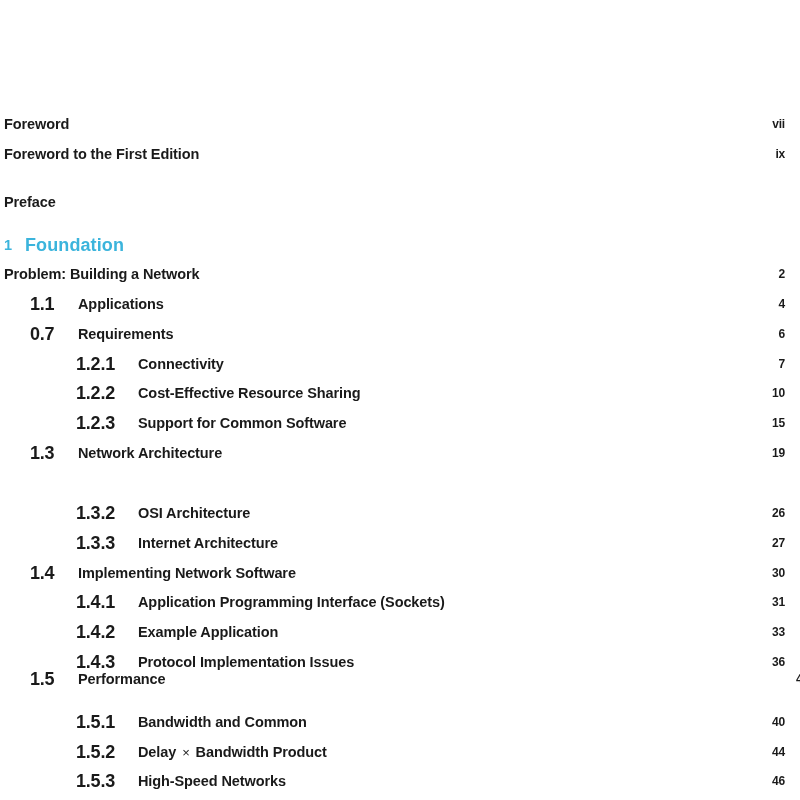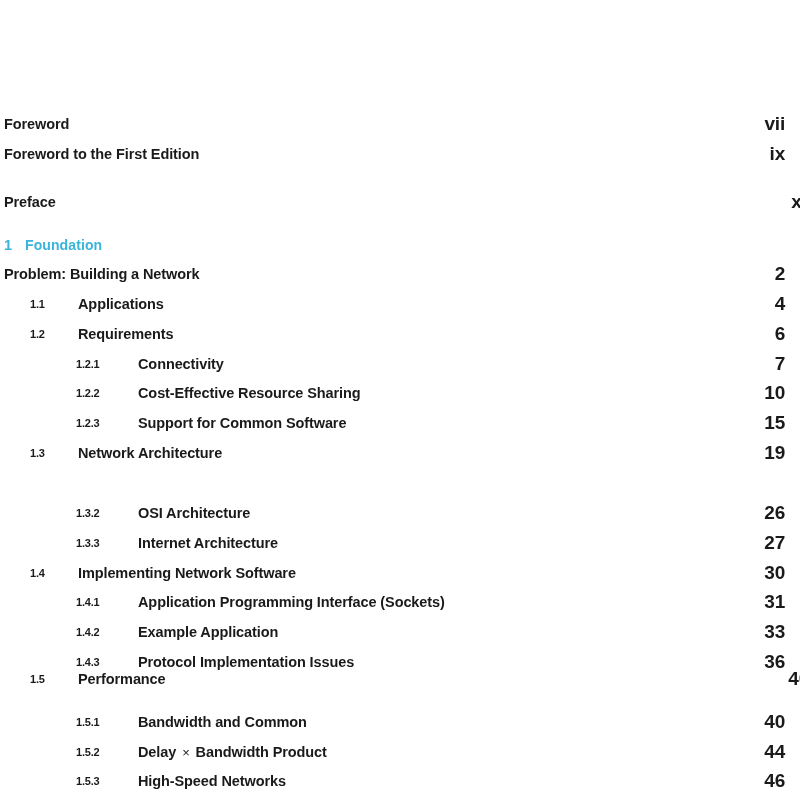--- a/index.html
+++ b/index.html
@@ -31,41 +31,41 @@
     width: 800px;
     height: 22px;
     display: block;
     white-space: nowrap;
   }
 
   .toc-num {
     position: absolute;
     top: 0;
     font-weight: bold;
-    font-size: 11px;
+    font-size: 18px;
     letter-spacing: -0.2px;
     line-height: 20px;
   }
 
   .toc-title {
     position: absolute;
     top: 0;
     font-weight: bold;
     font-size: 14.5px;
     letter-spacing: -0.1px;
     line-height: 20px;
   }
 
   .toc-page-no {
     position: absolute;
     top: 0;
     right: 15px;
     text-align: right;
     font-weight: bold;
-    font-size: 19px;
+    font-size: 12px;
     letter-spacing: -0.2px;
     line-height: 20px;
   }
 
   
   .level-front .toc-title { left: 4px; }
 
   
   .chapter-heading {
     position: absolute;
@@ -75,21 +75,21 @@
     white-space: nowrap;
   }
   .chapter-heading .toc-num {
     left: 4px;
     color: #3bb4dc;
     font-size: 14.5px;
   }
   .chapter-heading .toc-title {
     left: 25px;
     color: #3bb4dc;
-    font-size: 14px;
+    font-size: 18px;
     letter-spacing: 0.1px;
   }
 
   
   .level-problem .toc-title { left: 4px; }
 
   
   .level-2 .toc-num   { left: 30px; }
   .level-2 .toc-title { left: 78px; }
 
@@ -128,21 +128,21 @@
     <div class="toc-row level-problem" style="top: 264px;">
       <span class="toc-title">Problem: Building a Network</span>
       <span class="toc-page-no">2</span>
     </div>
     <div class="toc-row level-2" style="top: 293.85px;">
       <span class="toc-num">1.1</span>
       <span class="toc-title">Applications</span>
       <span class="toc-page-no">4</span>
     </div>
     <div class="toc-row level-2" style="top: 323.7px;">
-      <span class="toc-num">1.2</span>
+      <span class="toc-num">0.7</span>
       <span class="toc-title">Requirements</span>
       <span class="toc-page-no">6</span>
     </div>
     <div class="toc-row level-3" style="top: 353.55px;">
       <span class="toc-num">1.2.1</span>
       <span class="toc-title">Connectivity</span>
       <span class="toc-page-no">7</span>
     </div>
     <div class="toc-row level-3" style="top: 383.4px;">
       <span class="toc-num">1.2.2</span>

